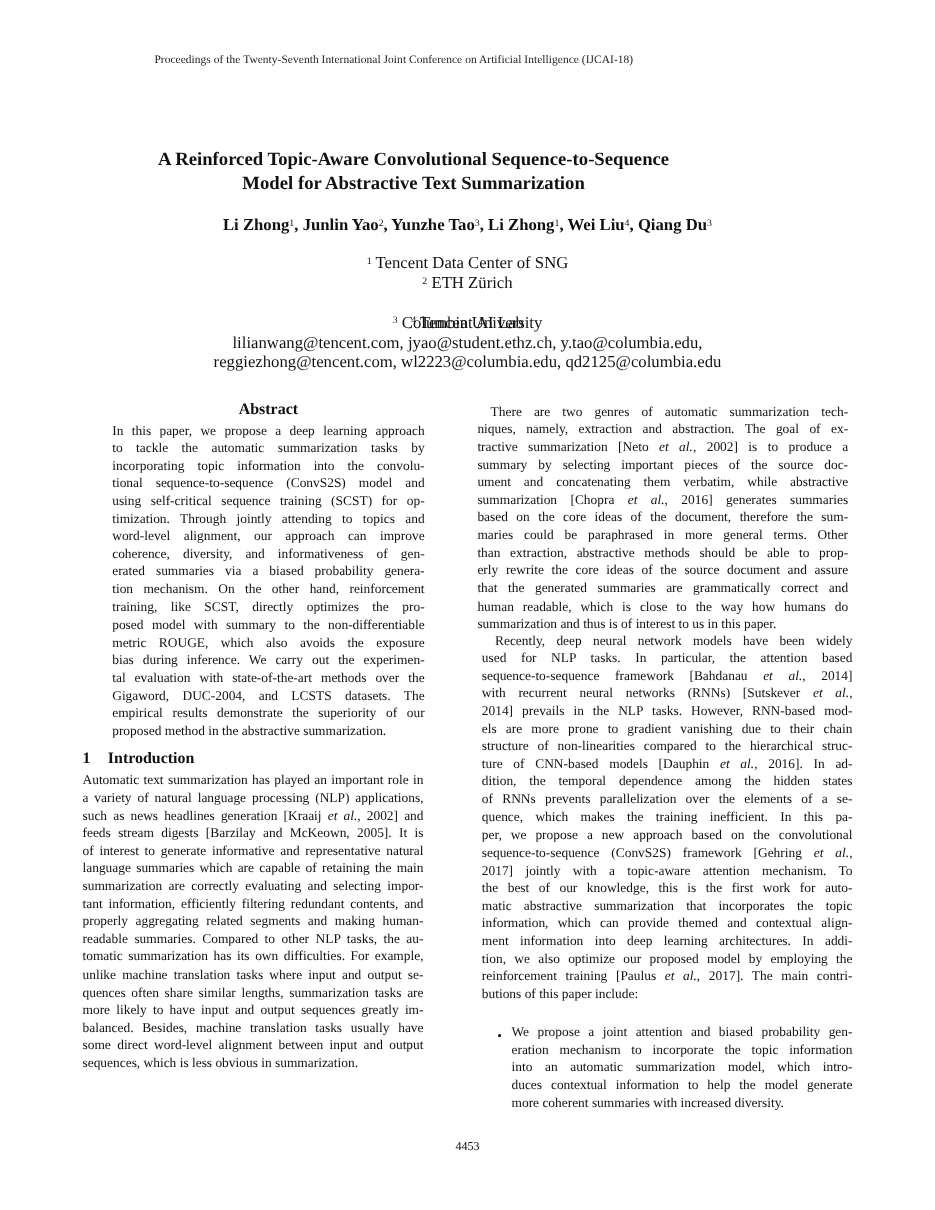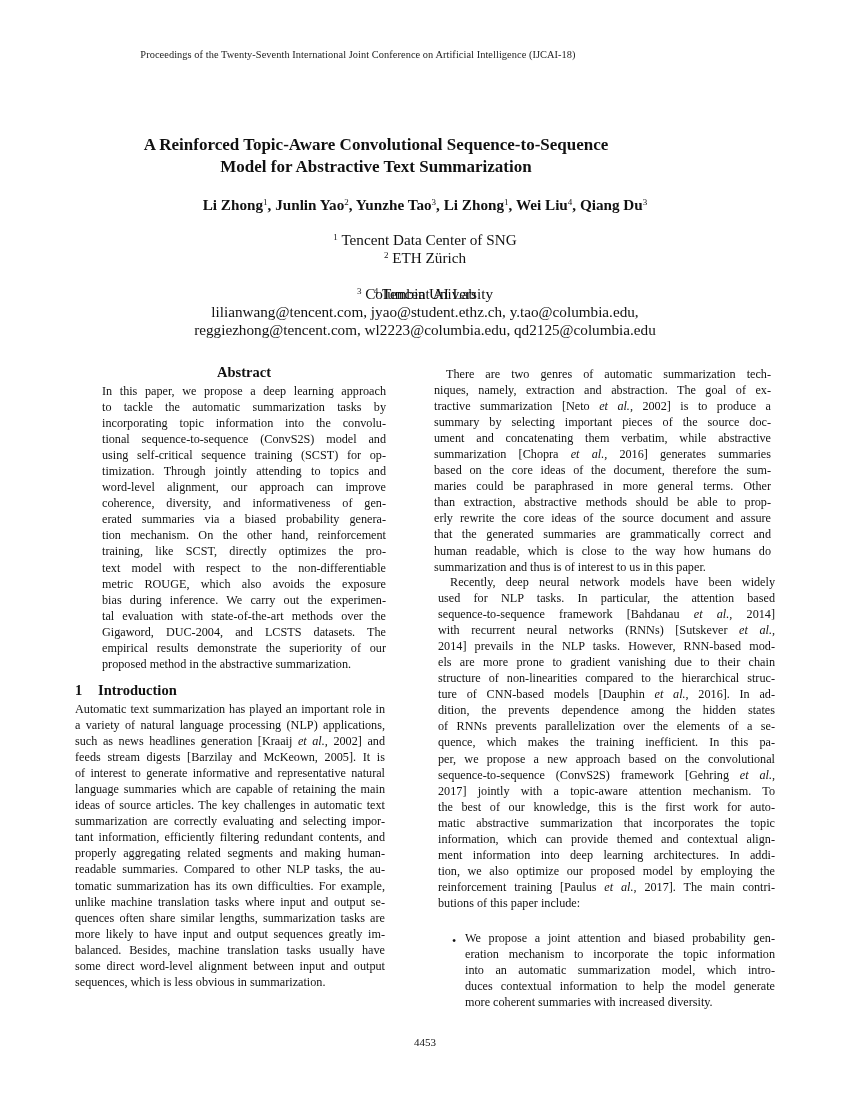--- a/index.html
+++ b/index.html
@@ -53,41 +53,40 @@
     <span class="ln">to tackle the automatic summarization tasks by</span>
     <span class="ln">incorporating topic information into the convolu-</span>
     <span class="ln">tional sequence-to-sequence (ConvS2S) model and</span>
     <span class="ln">using self-critical sequence training (SCST) for op-</span>
     <span class="ln">timization. Through jointly attending to topics and</span>
     <span class="ln">word-level alignment, our approach can improve</span>
     <span class="ln">coherence, diversity, and informativeness of gen-</span>
     <span class="ln">erated summaries via a biased probability genera-</span>
     <span class="ln">tion mechanism. On the other hand, reinforcement</span>
     <span class="ln">training, like SCST, directly optimizes the pro-</span>
-    <span class="ln">text model with respect to the non-differentiable</span>
+    <span class="ln">posed model with summary to the non-differentiable</span>
     <span class="ln">metric ROUGE, which also avoids the exposure</span>
     <span class="ln">bias during inference. We carry out the experimen-</span>
     <span class="ln">tal evaluation with state-of-the-art methods over the</span>
     <span class="ln">Gigaword, DUC-2004, and LCSTS datasets. The</span>
     <span class="ln">empirical results demonstrate the superiority of our</span>
     <span class="ln last">proposed method in the abstractive summarization.</span>
   </div>
 
 <div class="sec-title">
   <span class="num">1</span><span>Introduction</span>
 </div>
 
 <div class="col" id="left-col" style="top:701px; left:75px; width:310px;">
     <span class="ln">Automatic text summarization has played an important role in</span>
     <span class="ln">a variety of natural language processing (NLP) applications,</span>
     <span class="ln">such as news headlines generation [Kraaij <i>et al.</i>, 2002] and</span>
     <span class="ln">feeds stream digests [Barzilay and McKeown, 2005]. It is</span>
     <span class="ln">of interest to generate informative and representative natural</span>
     <span class="ln">language summaries which are capable of retaining the main</span>
-    <span class="ln">ideas of source articles. The key challenges in automatic text</span>
     <span class="ln">summarization are correctly evaluating and selecting impor-</span>
     <span class="ln">tant information, efficiently filtering redundant contents, and</span>
     <span class="ln">properly aggregating related segments and making human-</span>
     <span class="ln">readable summaries. Compared to other NLP tasks, the au-</span>
     <span class="ln">tomatic summarization has its own difficulties. For example,</span>
     <span class="ln">unlike machine translation tasks where input and output se-</span>
     <span class="ln">quences often share similar lengths, summarization tasks are</span>
     <span class="ln">more likely to have input and output sequences greatly im-</span>
     <span class="ln">balanced. Besides, machine translation tasks usually have</span>
     <span class="ln">some direct word-level alignment between input and output</span>
@@ -111,21 +110,21 @@
   </div>
 <div class="col" id="right-p2" style="top:574px; left:438px; width:337px;">
     <span class="ln indent">Recently, deep neural network models have been widely</span>
     <span class="ln">used for NLP tasks. In particular, the attention based</span>
     <span class="ln">sequence-to-sequence framework [Bahdanau <i>et al.</i>, 2014]</span>
     <span class="ln">with recurrent neural networks (RNNs) [Sutskever <i>et al.</i>,</span>
     <span class="ln">2014] prevails in the NLP tasks. However, RNN-based mod-</span>
     <span class="ln">els are more prone to gradient vanishing due to their chain</span>
     <span class="ln">structure of non-linearities compared to the hierarchical struc-</span>
     <span class="ln">ture of CNN-based models [Dauphin <i>et al.</i>, 2016]. In ad-</span>
-    <span class="ln">dition, the prevents dependence among the hidden states</span>
+    <span class="ln">dition, the temporal dependence among the hidden states</span>
     <span class="ln">of RNNs prevents parallelization over the elements of a se-</span>
     <span class="ln">quence, which makes the training inefficient. In this pa-</span>
     <span class="ln">per, we propose a new approach based on the convolutional</span>
     <span class="ln">sequence-to-sequence (ConvS2S) framework [Gehring <i>et al.</i>,</span>
     <span class="ln">2017] jointly with a topic-aware attention mechanism. To</span>
     <span class="ln">the best of our knowledge, this is the first work for auto-</span>
     <span class="ln">matic abstractive summarization that incorporates the topic</span>
     <span class="ln">information, which can provide themed and contextual align-</span>
     <span class="ln">ment information into deep learning architectures. In addi-</span>
     <span class="ln">tion, we also optimize our proposed model by employing the</span>

